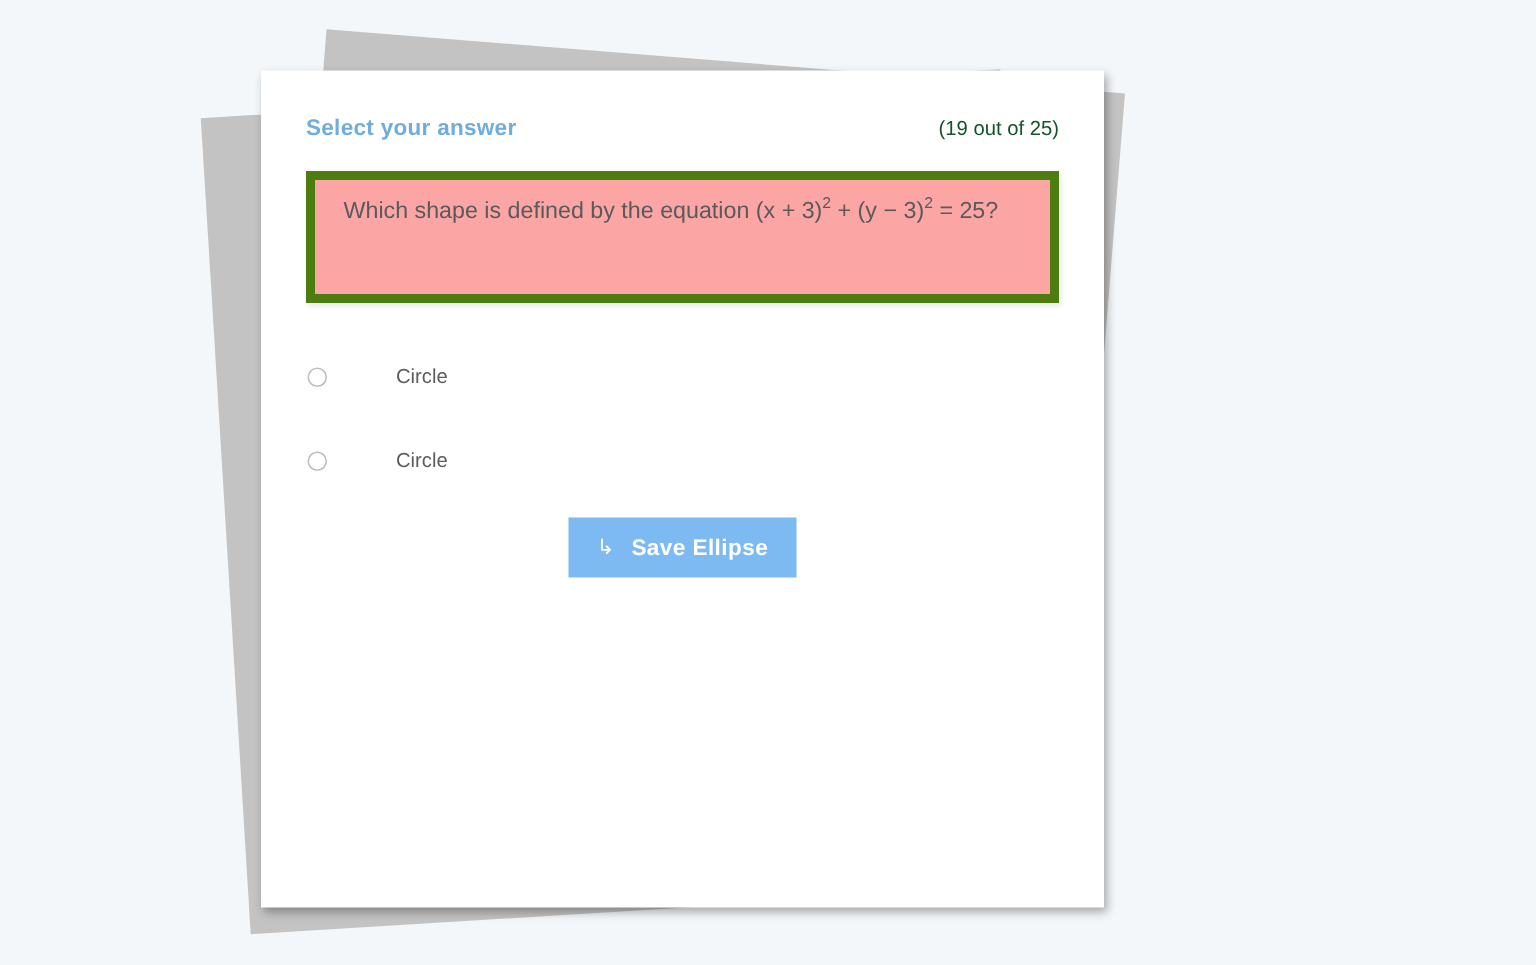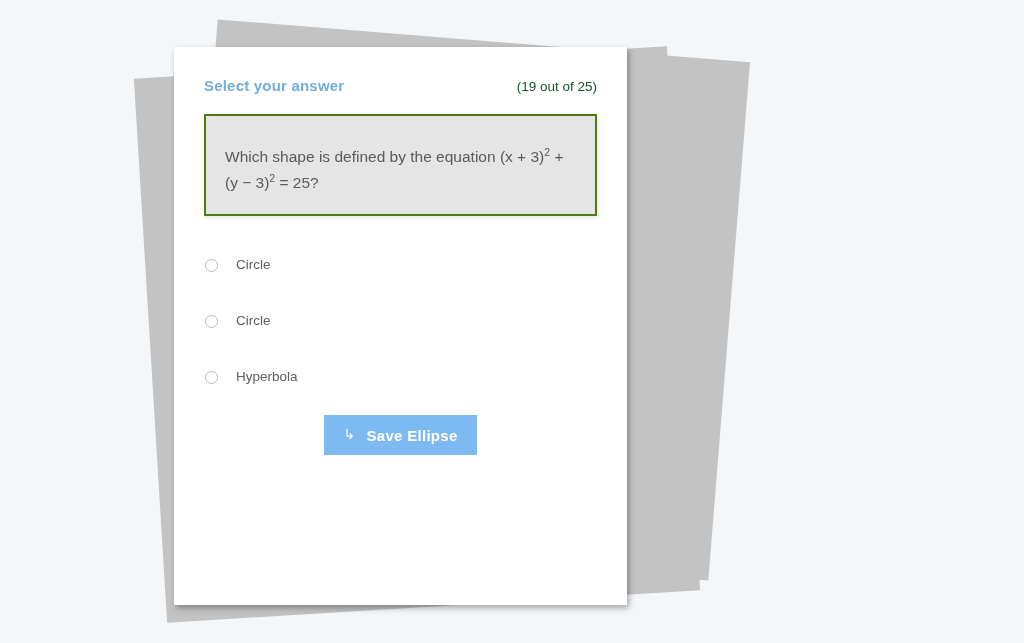--- a/index.html
+++ b/index.html
@@ -45,21 +45,21 @@
     height: 545px;
     transform: rotate(-3.5deg);
     transform-origin: 50% 50%;
   }
 
   
   #quiz-card {
     position: absolute;
     left: 174px;
     top: 47px;
-    width: 453px;
+    width: 562px;
     height: 558px;
     background: #ffffff;
     box-shadow: 2px 3px 6px rgba(0,0,0,0.33);
     padding: 30px 30px 0 30px;
   }
 
   
   .card-header {
     display: flex;
     align-items: baseline;
@@ -75,24 +75,24 @@
     line-height: 18px;
   }
   #question-counter {
     color: #14532d;
     font-size: 13.5px;
     line-height: 18px;
   }
 
   
   #question-box {
-    border: 2px solid #4d7c0f;
-    background: #e5e5e5;
+    border: 6px solid #4d7c0f;
+    background: #fca5a5;
     box-shadow: 1px 2px 4px rgba(0,0,0,0.10);
-    padding: 28px 19px 18px 19px;
+    padding: 8px 19px 18px 19px;
     min-height: 88px;
   }
   #question-text {
     color: #5a5a5a;
     font-size: 15.5px;
     line-height: 26px;
     margin: 0;
   }
   #question-text sup {
     font-size: 10.5px;
@@ -102,20 +102,21 @@
 
   
   #options-list {
     margin-top: 21px;
   }
   .option-row {
     display: flex;
     align-items: center;
     height: 56px;
     cursor: pointer;
+    gap: 28px;
   }
   .radio-mark {
     width: 13px;
     height: 13px;
     border: 1px solid #bcbcbc;
     border-radius: 50%;
     background: #fff;
     flex: 0 0 auto;
     margin-left: 1px;
   }
@@ -180,24 +181,20 @@
         <span class="radio-mark"></span>
         <span class="option-label">Circle</span>
       </div>
 
       <div class="option-row">
         <span class="radio-mark"></span>
         <span class="option-label">Circle</span>
       </div>
 
 
-      <div class="option-row">
-        <span class="radio-mark"></span>
-        <span class="option-label">Hyperbola</span>
-      </div>
 
 
     </div>
 
     <div id="footer-bar">
       <button id="save-answer-button">
         <span id="save-answer-icon">↳</span>
         <span>Save Ellipse</span>
       </button>
     </div>

